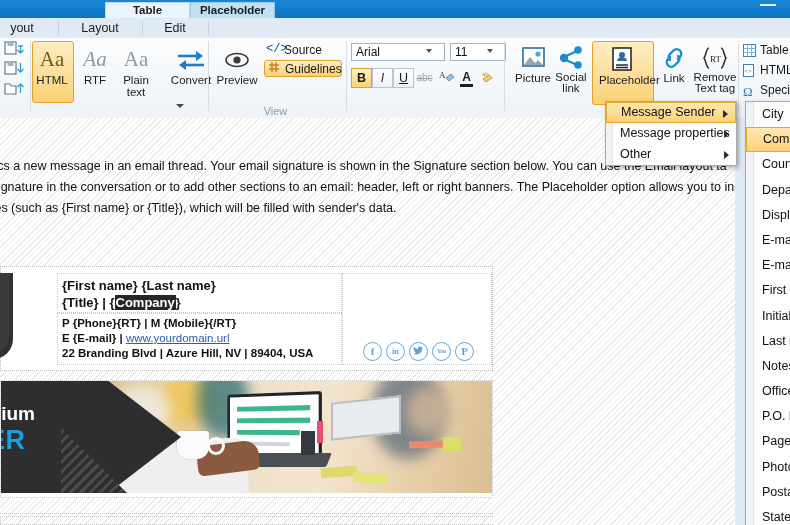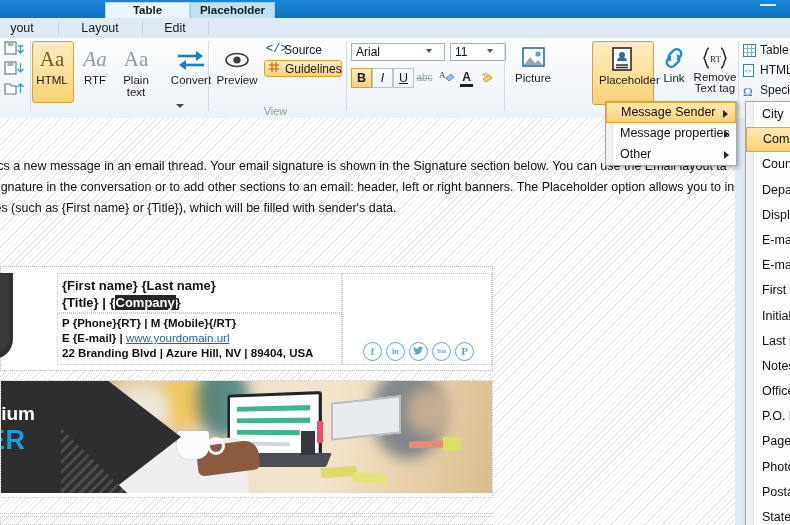--- a/index.html
+++ b/index.html
@@ -298,20 +298,31 @@
     <span class="gl">
       <svg width="30" height="28" viewBox="0 0 30 28" style="vertical-align:middle">
         <rect x="5" y="4" width="21" height="18" fill="#fff" stroke="#2a6f9e" stroke-width="1.6"></rect>
         <circle cx="20" cy="10" r="2.6" fill="#4aa8dd"></circle>
         <path d="M6 21 l6 -8 l5 6 l3 -3 l5 5 z" fill="#9aa4ac"></path>
       </svg>
     </span>
     <span class="cap">Picture</span>
   </div>
 
+  <div class="bigbtn" style="left:551px;top:4px;width:40px;">
+    <span class="gl">
+      <svg width="30" height="28" viewBox="0 0 30 28" style="vertical-align:middle">
+        <circle cx="22" cy="6" r="3.8" fill="#1b8ccd"></circle>
+        <circle cx="22" cy="21" r="3.8" fill="#1b8ccd"></circle>
+        <circle cx="8" cy="14" r="4.2" fill="#1b8ccd"></circle>
+        <path d="M10 12 l11 -5 M10 16 l11 5" stroke="#1b8ccd" stroke-width="2.2"></path>
+      </svg>
+    </span>
+    <span class="cap" style="line-height:11px;">Social link</span>
+  </div>
 
   <div class="selbox" style="left:592px;top:3px;width:60px;height:62px;"></div>
   <div class="bigbtn" style="left:599px;top:6px;">
     <span class="gl">
       <svg width="28" height="28" viewBox="0 0 28 28" style="vertical-align:middle">
         <rect x="5" y="2" width="18" height="22" fill="#fff" stroke="#2a2a2a" stroke-width="1.6"></rect>
         <circle cx="14" cy="9" r="3" fill="#2a6f9e"></circle>
         <path d="M9 15 a5 4 0 0 1 10 0 z" fill="#2a6f9e"></path>
         <path d="M8 19 h12 M8 21.5 h12" stroke="#2a2a2a" stroke-width="1.4"></path>
       </svg>

